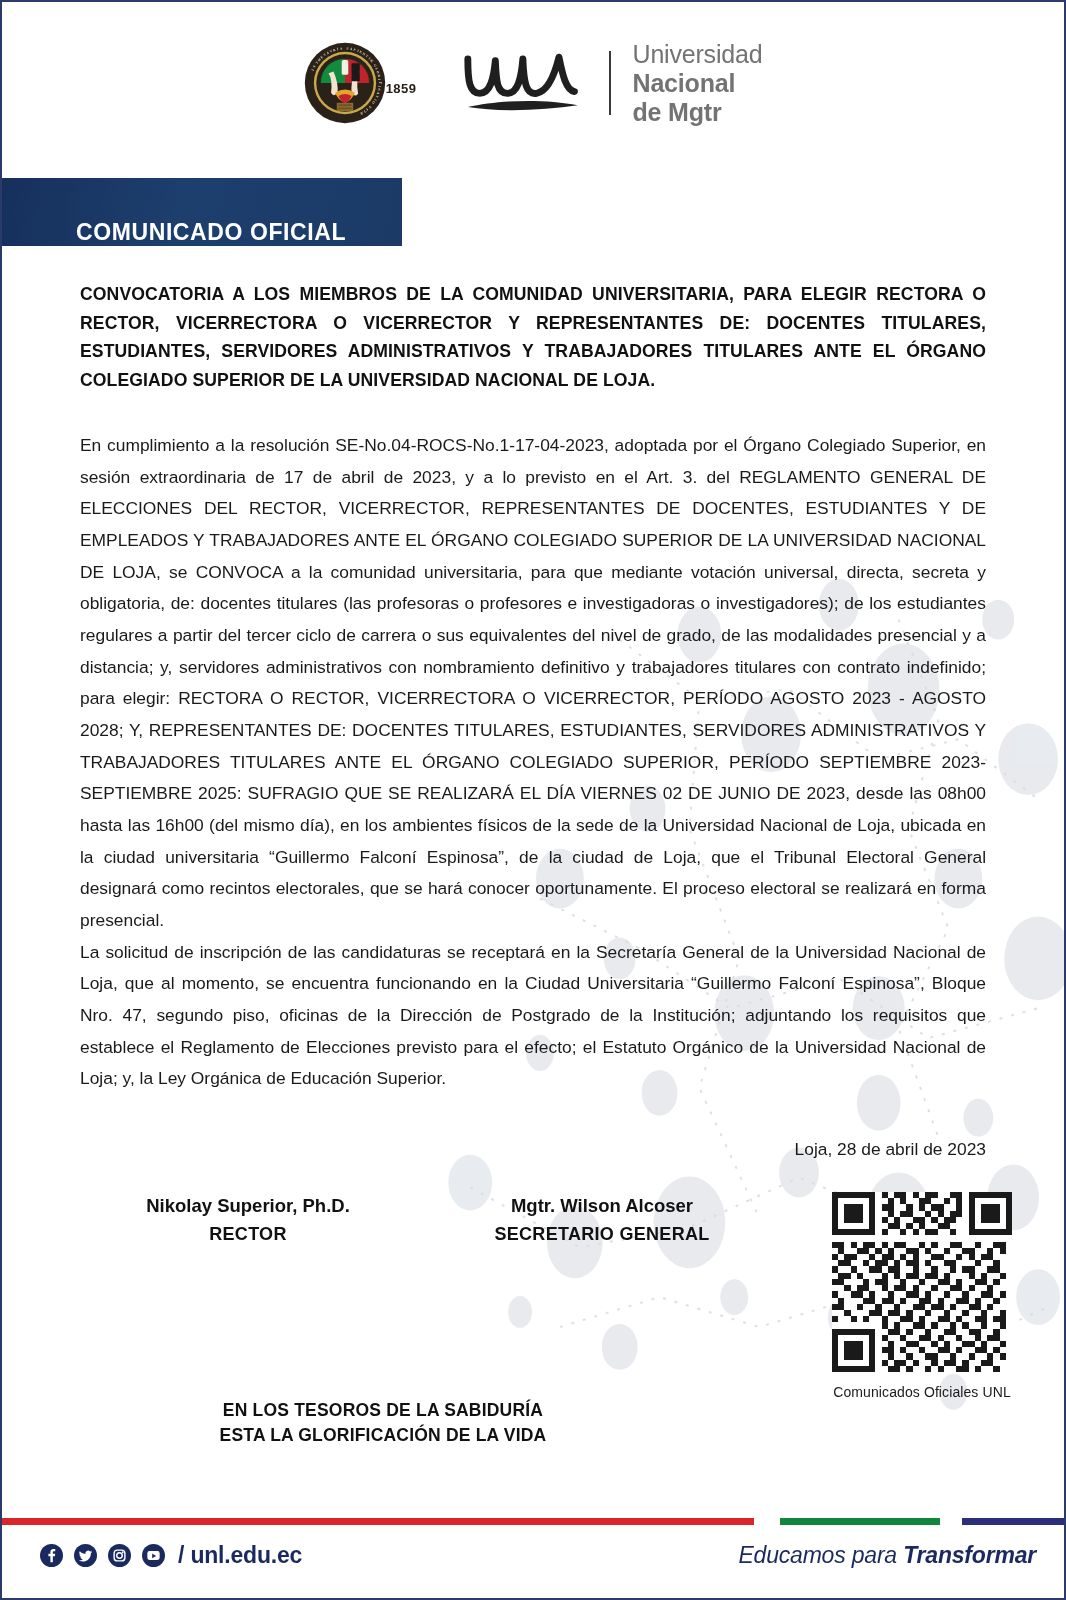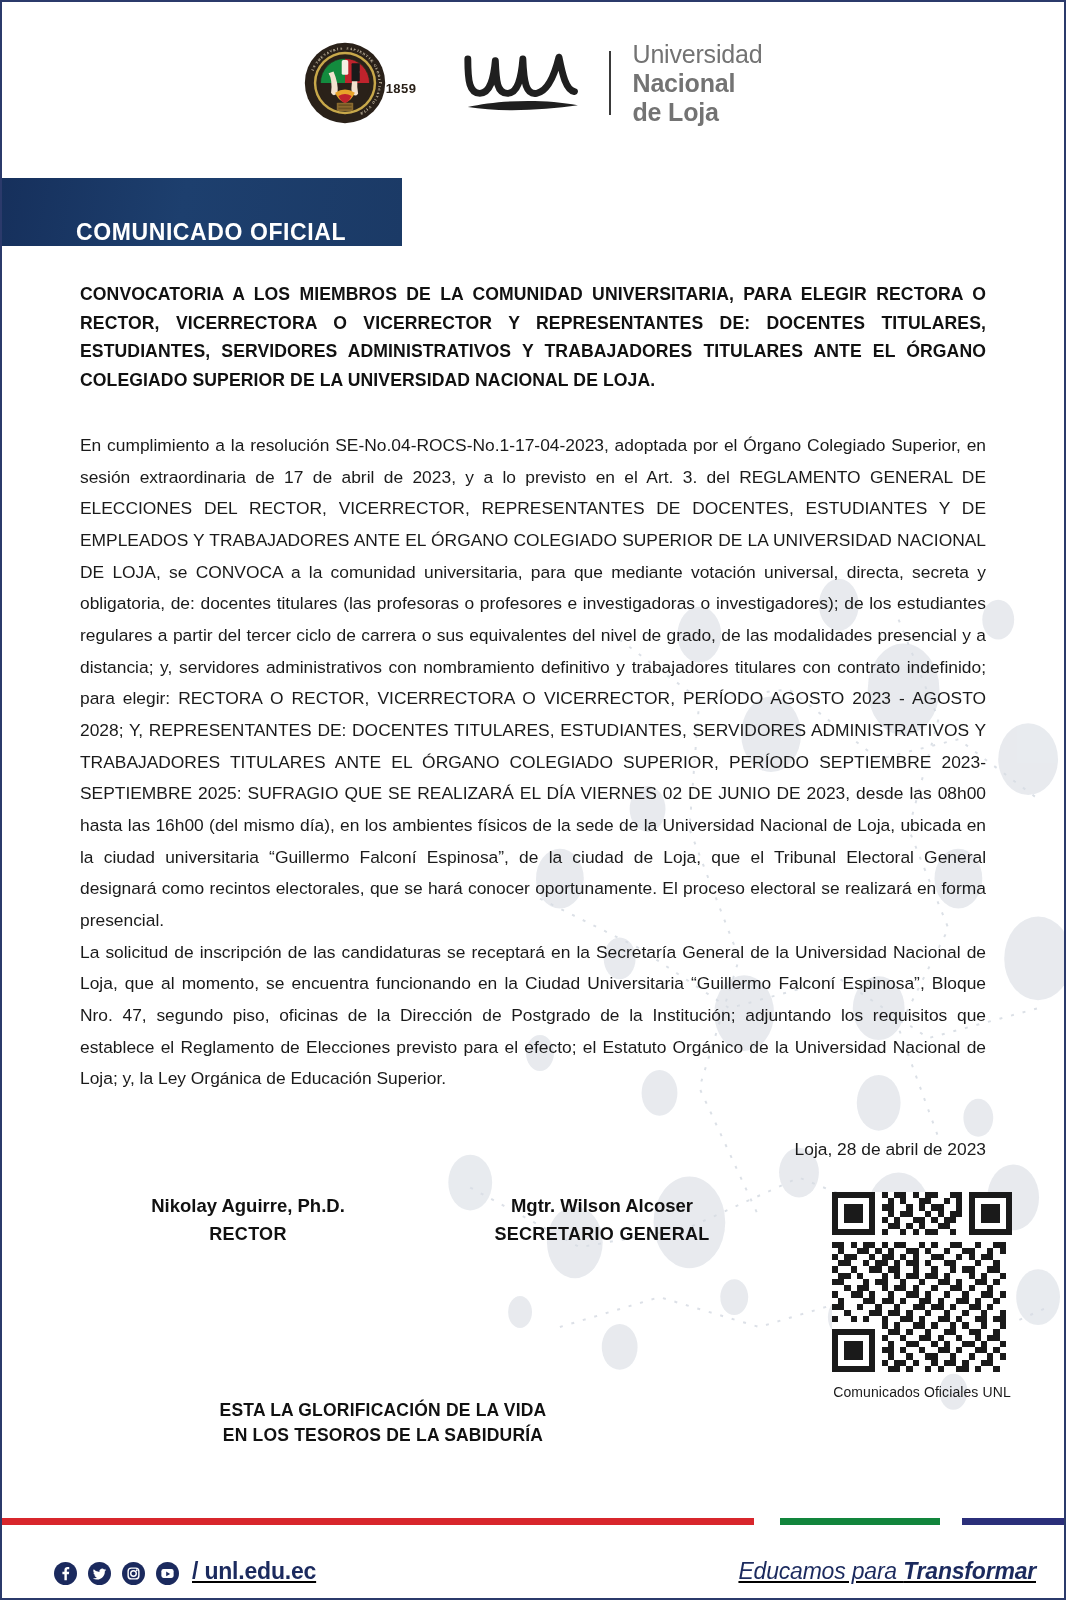--- a/index.html
+++ b/index.html
@@ -183,24 +183,23 @@
     margin-top: 12px;
   }
   .bar-red   { flex: 0 0 752px; background: #d8262c; }
   .bar-gap   { flex: 0 0 26px; background: transparent; }
   .bar-green { flex: 0 0 160px; background: #12853c; }
   .bar-gap2  { flex: 0 0 22px; background: transparent; }
   .bar-navy  { flex: 1 1 auto; background: #2b2f7a; }
 
   .footer-content {
     display: flex;
-    align-items: flex-end;
-    padding: 0 28px 0 52px;
+    align-items: center;
+    padding: 0 28px 0 38px;
     height: 60px;
-    text-decoration: underline;
   }
   .social {
     display: flex;
     align-items: center;
     gap: 11px;
   }
   .social-ico { width: 23px; height: 23px; display: block; }
   .site-url {
     margin-left: 13px;
     font-size: 23px;
@@ -330,39 +329,39 @@
     <div class="unl-lockup">
       <svg class="unl-mark" viewBox="0 0 150 100">
         <path d="M12 22 C12 48 14 62 26 62 C38 62 42 46 44 24 C45 48 46 62 58 62 C70 62 74 46 76 22
                  C77 50 80 64 92 62 C104 60 112 44 118 20 C122 40 126 58 136 60" fill="none" stroke="#1f1f1f" stroke-width="8" stroke-linecap="round" stroke-linejoin="round"></path>
         <path d="M12 78 C46 70 100 68 140 76 C100 82 48 84 12 78 Z" fill="#1f1f1f"></path>
       </svg>
       <div class="unl-rule"></div>
       <div class="unl-words">
         <div class="w1">Universidad</div>
         <div class="w2">Nacional</div>
-        <div class="w3">de Loja</div>
+        <div class="w3">de Mgtr</div>
       </div>
     </div>
   </div>
 
   <div class="banner">
     <span class="banner-text">COMUNICADO OFICIAL</span>
   </div>
 
   <div class="body">
     <div class="doc-title">CONVOCATORIA A LOS MIEMBROS DE LA COMUNIDAD UNIVERSITARIA, PARA ELEGIR RECTORA O RECTOR, VICERRECTORA O VICERRECTOR Y REPRESENTANTES DE: DOCENTES TITULARES, ESTUDIANTES, SERVIDORES ADMINISTRATIVOS Y TRABAJADORES TITULARES ANTE EL ÓRGANO COLEGIADO SUPERIOR DE LA UNIVERSIDAD NACIONAL DE LOJA.</div>
     <div class="para para-1">En cumplimiento a la resolución SE-No.04-ROCS-No.1-17-04-2023, adoptada por el Órgano Colegiado Superior, en sesión extraordinaria de 17 de abril de 2023, y a lo previsto en el Art. 3.  del REGLAMENTO GENERAL DE ELECCIONES DEL RECTOR, VICERRECTOR, REPRESENTANTES DE DOCENTES, ESTUDIANTES Y DE EMPLEADOS Y TRABAJADORES ANTE EL ÓRGANO COLEGIADO SUPERIOR DE LA UNIVERSIDAD NACIONAL DE LOJA, se CONVOCA a la comunidad universitaria, para que mediante votación universal, directa, secreta y obligatoria, de: docentes titulares (las profesoras o profesores e investigadoras o investigadores); de los estudiantes regulares a  partir del tercer ciclo de carrera o sus equivalentes del nivel de grado, de las modalidades presencial y a distancia; y, servidores administrativos con nombramiento definitivo y trabajadores titulares con contrato indefinido; para elegir: RECTORA O RECTOR, VICERRECTORA O VICERRECTOR, PERÍODO AGOSTO 2023 - AGOSTO 2028; Y, REPRESENTANTES DE: DOCENTES TITULARES, ESTUDIANTES, SERVIDORES ADMINISTRATIVOS Y TRABAJADORES TITULARES ANTE EL ÓRGANO COLEGIADO SUPERIOR, PERÍODO SEPTIEMBRE 2023-SEPTIEMBRE 2025: SUFRAGIO QUE SE REALIZARÁ EL DÍA VIERNES 02 DE JUNIO DE 2023, desde las 08h00 hasta las 16h00 (del mismo día), en los ambientes físicos de la sede de la Universidad Nacional de Loja, ubicada en la ciudad universitaria “Guillermo Falconí Espinosa”, de la ciudad de Loja, que el Tribunal Electoral General designará como recintos electorales, que se hará conocer oportunamente. El proceso electoral se realizará en forma presencial.</div>
     <div class="para para-2">La solicitud de inscripción de las candidaturas se receptará en la Secretaría General de la Universidad Nacional de Loja, que al momento, se encuentra funcionando en la Ciudad Universitaria “Guillermo Falconí Espinosa”, Bloque Nro. 47, segundo piso, oficinas de la Dirección  de Postgrado de la Institución; adjuntando los requisitos que establece el Reglamento de Elecciones previsto para el efecto; el Estatuto Orgánico de la Universidad Nacional de Loja; y, la Ley Orgánica de Educación Superior.</div>
     <div class="place-date">Loja, 28 de abril de 2023</div>
   </div>
 
   <div class="sign-row">
     <div class="sign-col rector">
-      <div class="sign-name">Nikolay Aguirre, Ph.D.</div>
+      <div class="sign-name">Nikolay Superior, Ph.D.</div>
       <div class="sign-role">RECTOR</div>
     </div>
     <div class="sign-col secretary">
       <div class="sign-name">Mgtr. Wilson Alcoser</div>
       <div class="sign-role">SECRETARIO GENERAL</div>
     </div>
 
     <div class="qr-block">
       <svg class="qr-img" viewBox="0 0 29 29" shape-rendering="crispEdges">
         <rect width="29" height="29" fill="#ffffff"></rect>
@@ -585,22 +584,22 @@
           <rect x="20" y="28" width="2" height="1"></rect>
             <rect x="23" y="28" width="1" height="1"></rect>
           <rect x="26" y="28" width="1" height="1"></rect>
         </g>
       </svg>
       <div class="qr-caption">Comunicados Oficiales UNL</div>
     </div>
   </div>
 
   <div class="motto">
+    <div>EN LOS TESOROS DE LA SABIDURÍA</div>
     <div>ESTA LA GLORIFICACIÓN DE LA VIDA</div>
-    <div>EN LOS TESOROS DE LA SABIDURÍA</div>
   </div>
 
   <div class="footer">
     <div class="footer-bars">
       <div class="bar-red"></div>
       <div class="bar-gap"></div>
       <div class="bar-green"></div>
       <div class="bar-gap2"></div>
       <div class="bar-navy"></div>
     </div>

